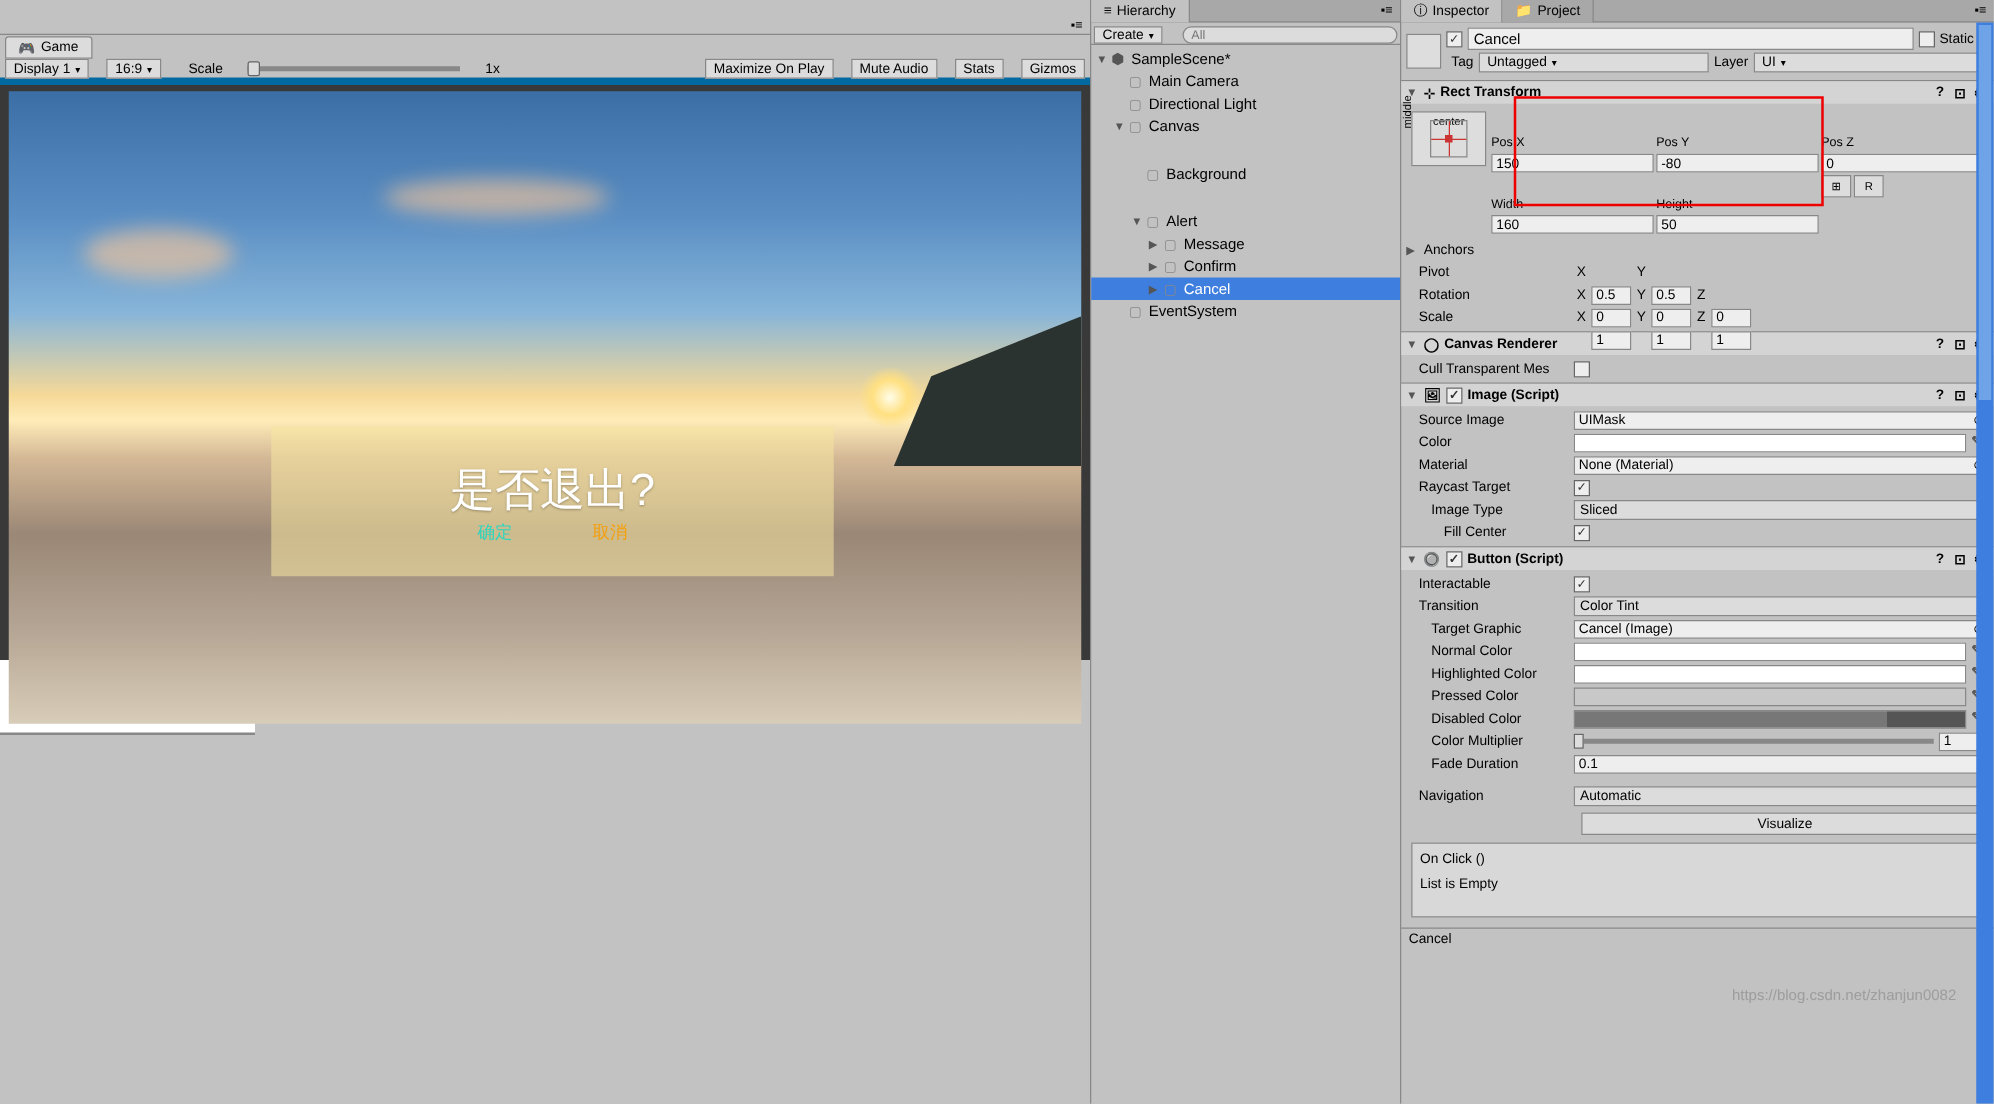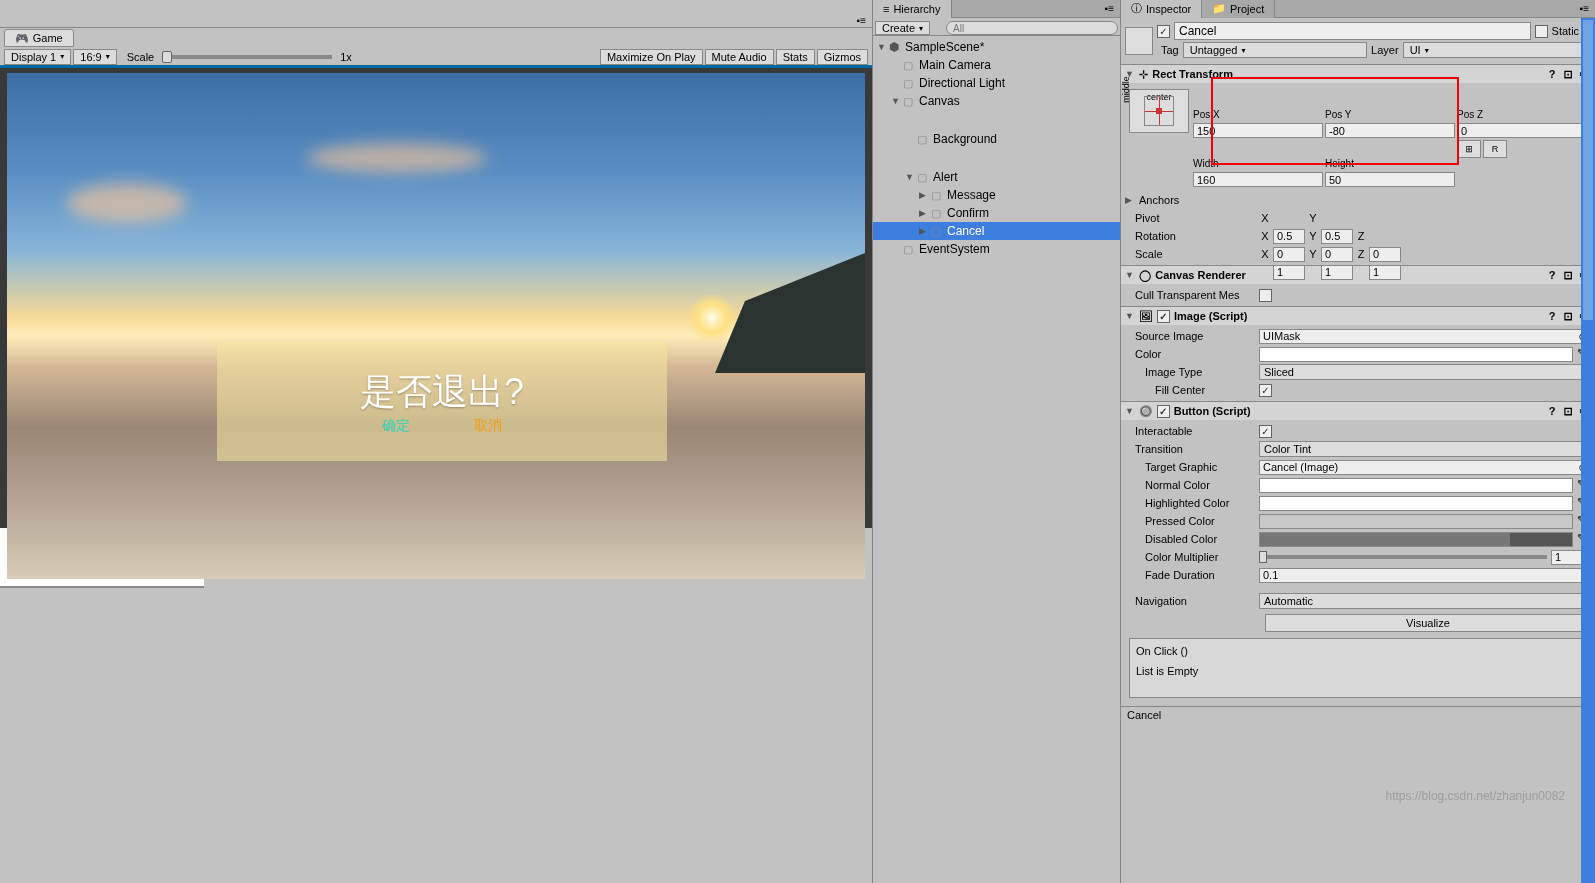--- a/index.html
+++ b/index.html
@@ -14,21 +14,21 @@
 
 .tab-bar { height: 18px; background: #a8a8a8; display: flex; align-items: center; border-bottom: 1px solid #888; }
 .tab { padding: 1px 10px; background: #c2c2c2; border-right: 1px solid #888; font-size: 11px; display: flex; align-items: center; gap: 4px; height: 18px; }
 .tab.inactive { background: #a8a8a8; }
 .panel-menu { margin-left: auto; padding: 0 6px; font-size: 10px; }
 
 
 .game-header { margin-top: 14px; }
 .game-tab-row { background: #c2c2c2; height: 20px; display: flex; align-items: center; padding-left: 4px; }
 .game-tab-row .tab { background: #dcdcdc; border: 1px solid #888; border-radius: 3px 3px 0 0; }
-.game-toolbar { height: 20px; background: #c2c2c2; display: flex; align-items: center; border-bottom: 3px solid #0369a1; font-size: 11px; padding: 0 4px; gap: 2px; }
+.game-toolbar { height: 20px; background: #c2c2c2; display: flex; align-items: center; border-bottom: 6px solid #0369a1; font-size: 11px; padding: 0 4px; gap: 14px; }
 .dropdown { background: #dcdcdc; border: 1px solid #888; padding: 1px 6px; font-size: 11px; display: flex; align-items: center; gap: 4px; }
 .dropdown::after { content: '▾'; font-size: 8px; }
 .toolbar-btn { background: #dcdcdc; border: 1px solid #888; padding: 1px 6px; font-size: 11px; }
 .scale-slider { flex: 0 0 170px; height: 4px; background: #888; position: relative; margin: 0 6px; }
 .scale-handle { position: absolute; left: 0; top: -4px; width: 10px; height: 12px; background: #dcdcdc; border: 1px solid #666; border-radius: 2px; }
 .toolbar-spacer { flex: 1; }
 
 
 .game-view { background: #393939; flex: 1; position: relative; }
 .game-scene { position: absolute; left: 7px; top: 5px; width: 858px; height: 506px; background: linear-gradient(to bottom, #3a6ea5 0%, #5b8fc4 20%, #87b5d9 35%, #f5d998 48%, #ffecb8 52%, #d4b896 58%, #9a8776 70%, #b5a594 85%, #d8cdb8 100%); overflow: hidden; }
@@ -393,20 +393,30 @@
             <div class="obj-field">
               <span>UIMask</span>
             </div>
           </div>
         <div class="prop-row">
             <span class="prop-label">Color</span>
             <div class="color-swatch color-white"></div>
             <span class="picker">✎</span>
           </div>
         <div class="prop-row">
+            <span class="prop-label">Material</span>
+            <div class="obj-field">
+              <span>None (Material)</span>
+            </div>
+          </div>
+        <div class="prop-row">
+            <span class="prop-label">Raycast Target</span>
+            <span class="checkbox checked"></span>
+          </div>
+        <div class="prop-row">
             <span class="prop-label" style="padding-left:20px">Image Type</span>
             <div class="dropdown-full">
               <span>Sliced</span>
             </div>
           </div>
         <div class="prop-row">
             <span class="prop-label" style="padding-left:30px">Fill Center</span>
             <span class="checkbox checked"></span>
           </div>
       </div>

